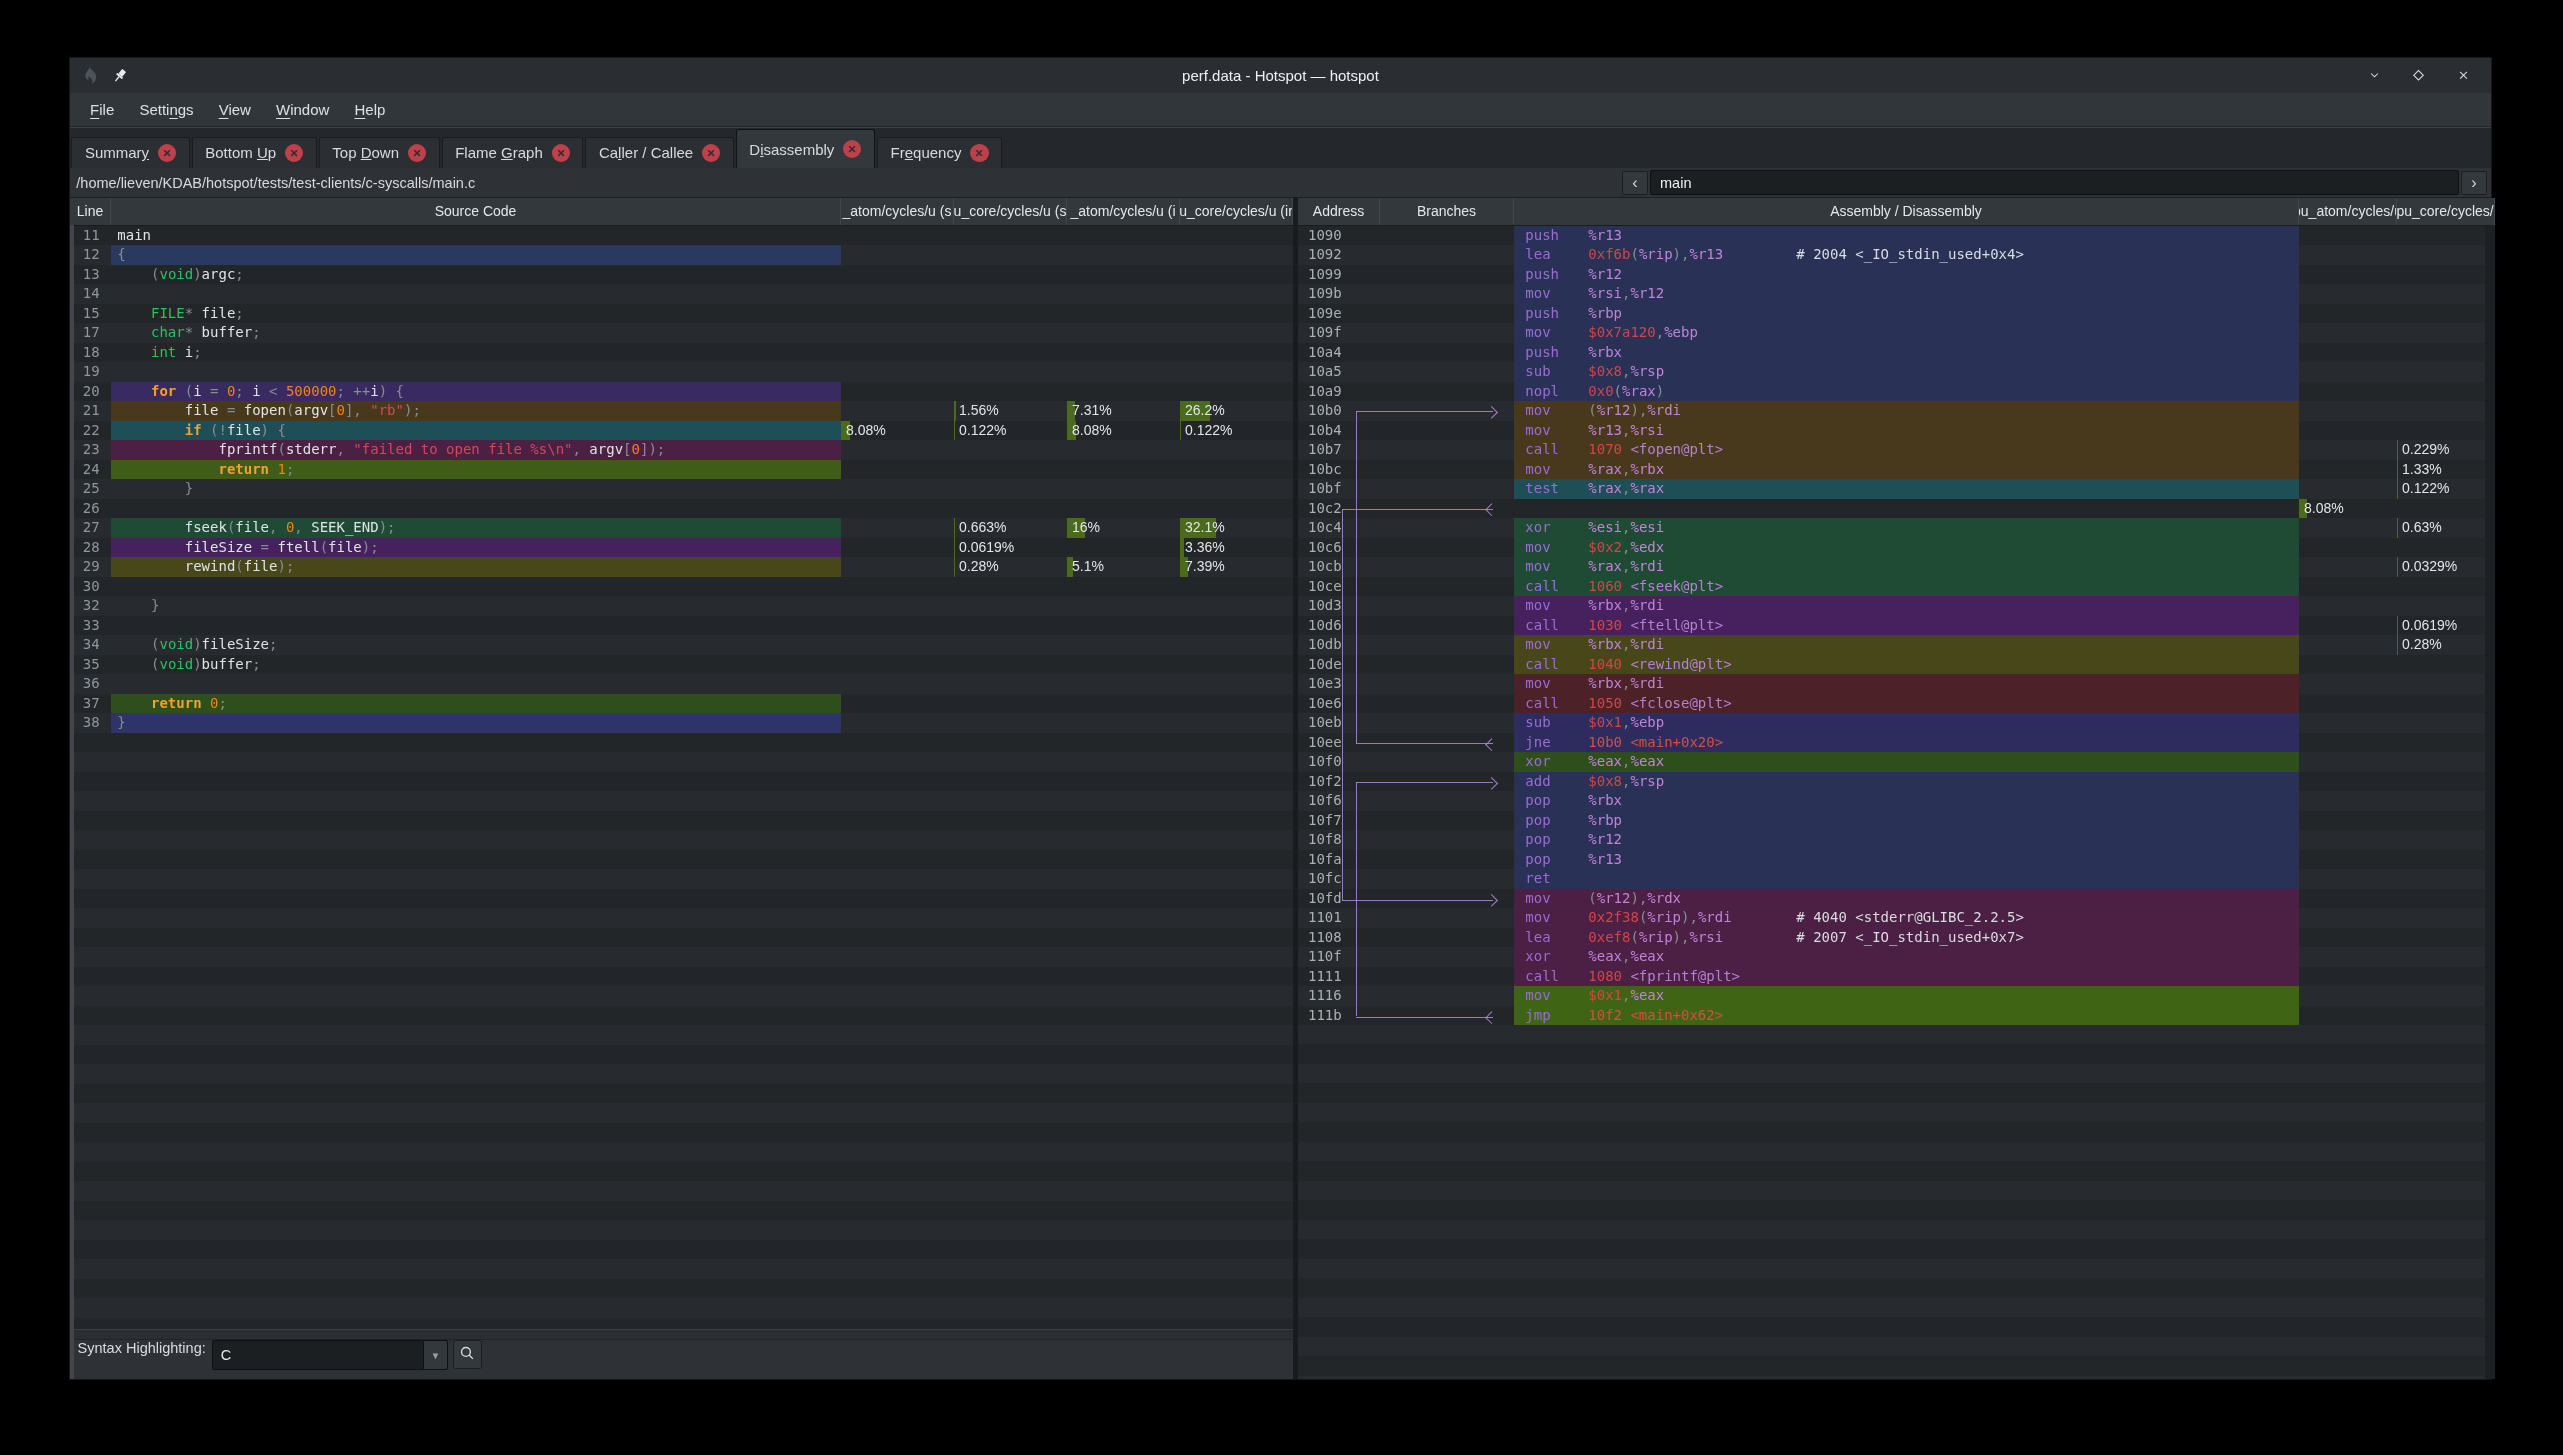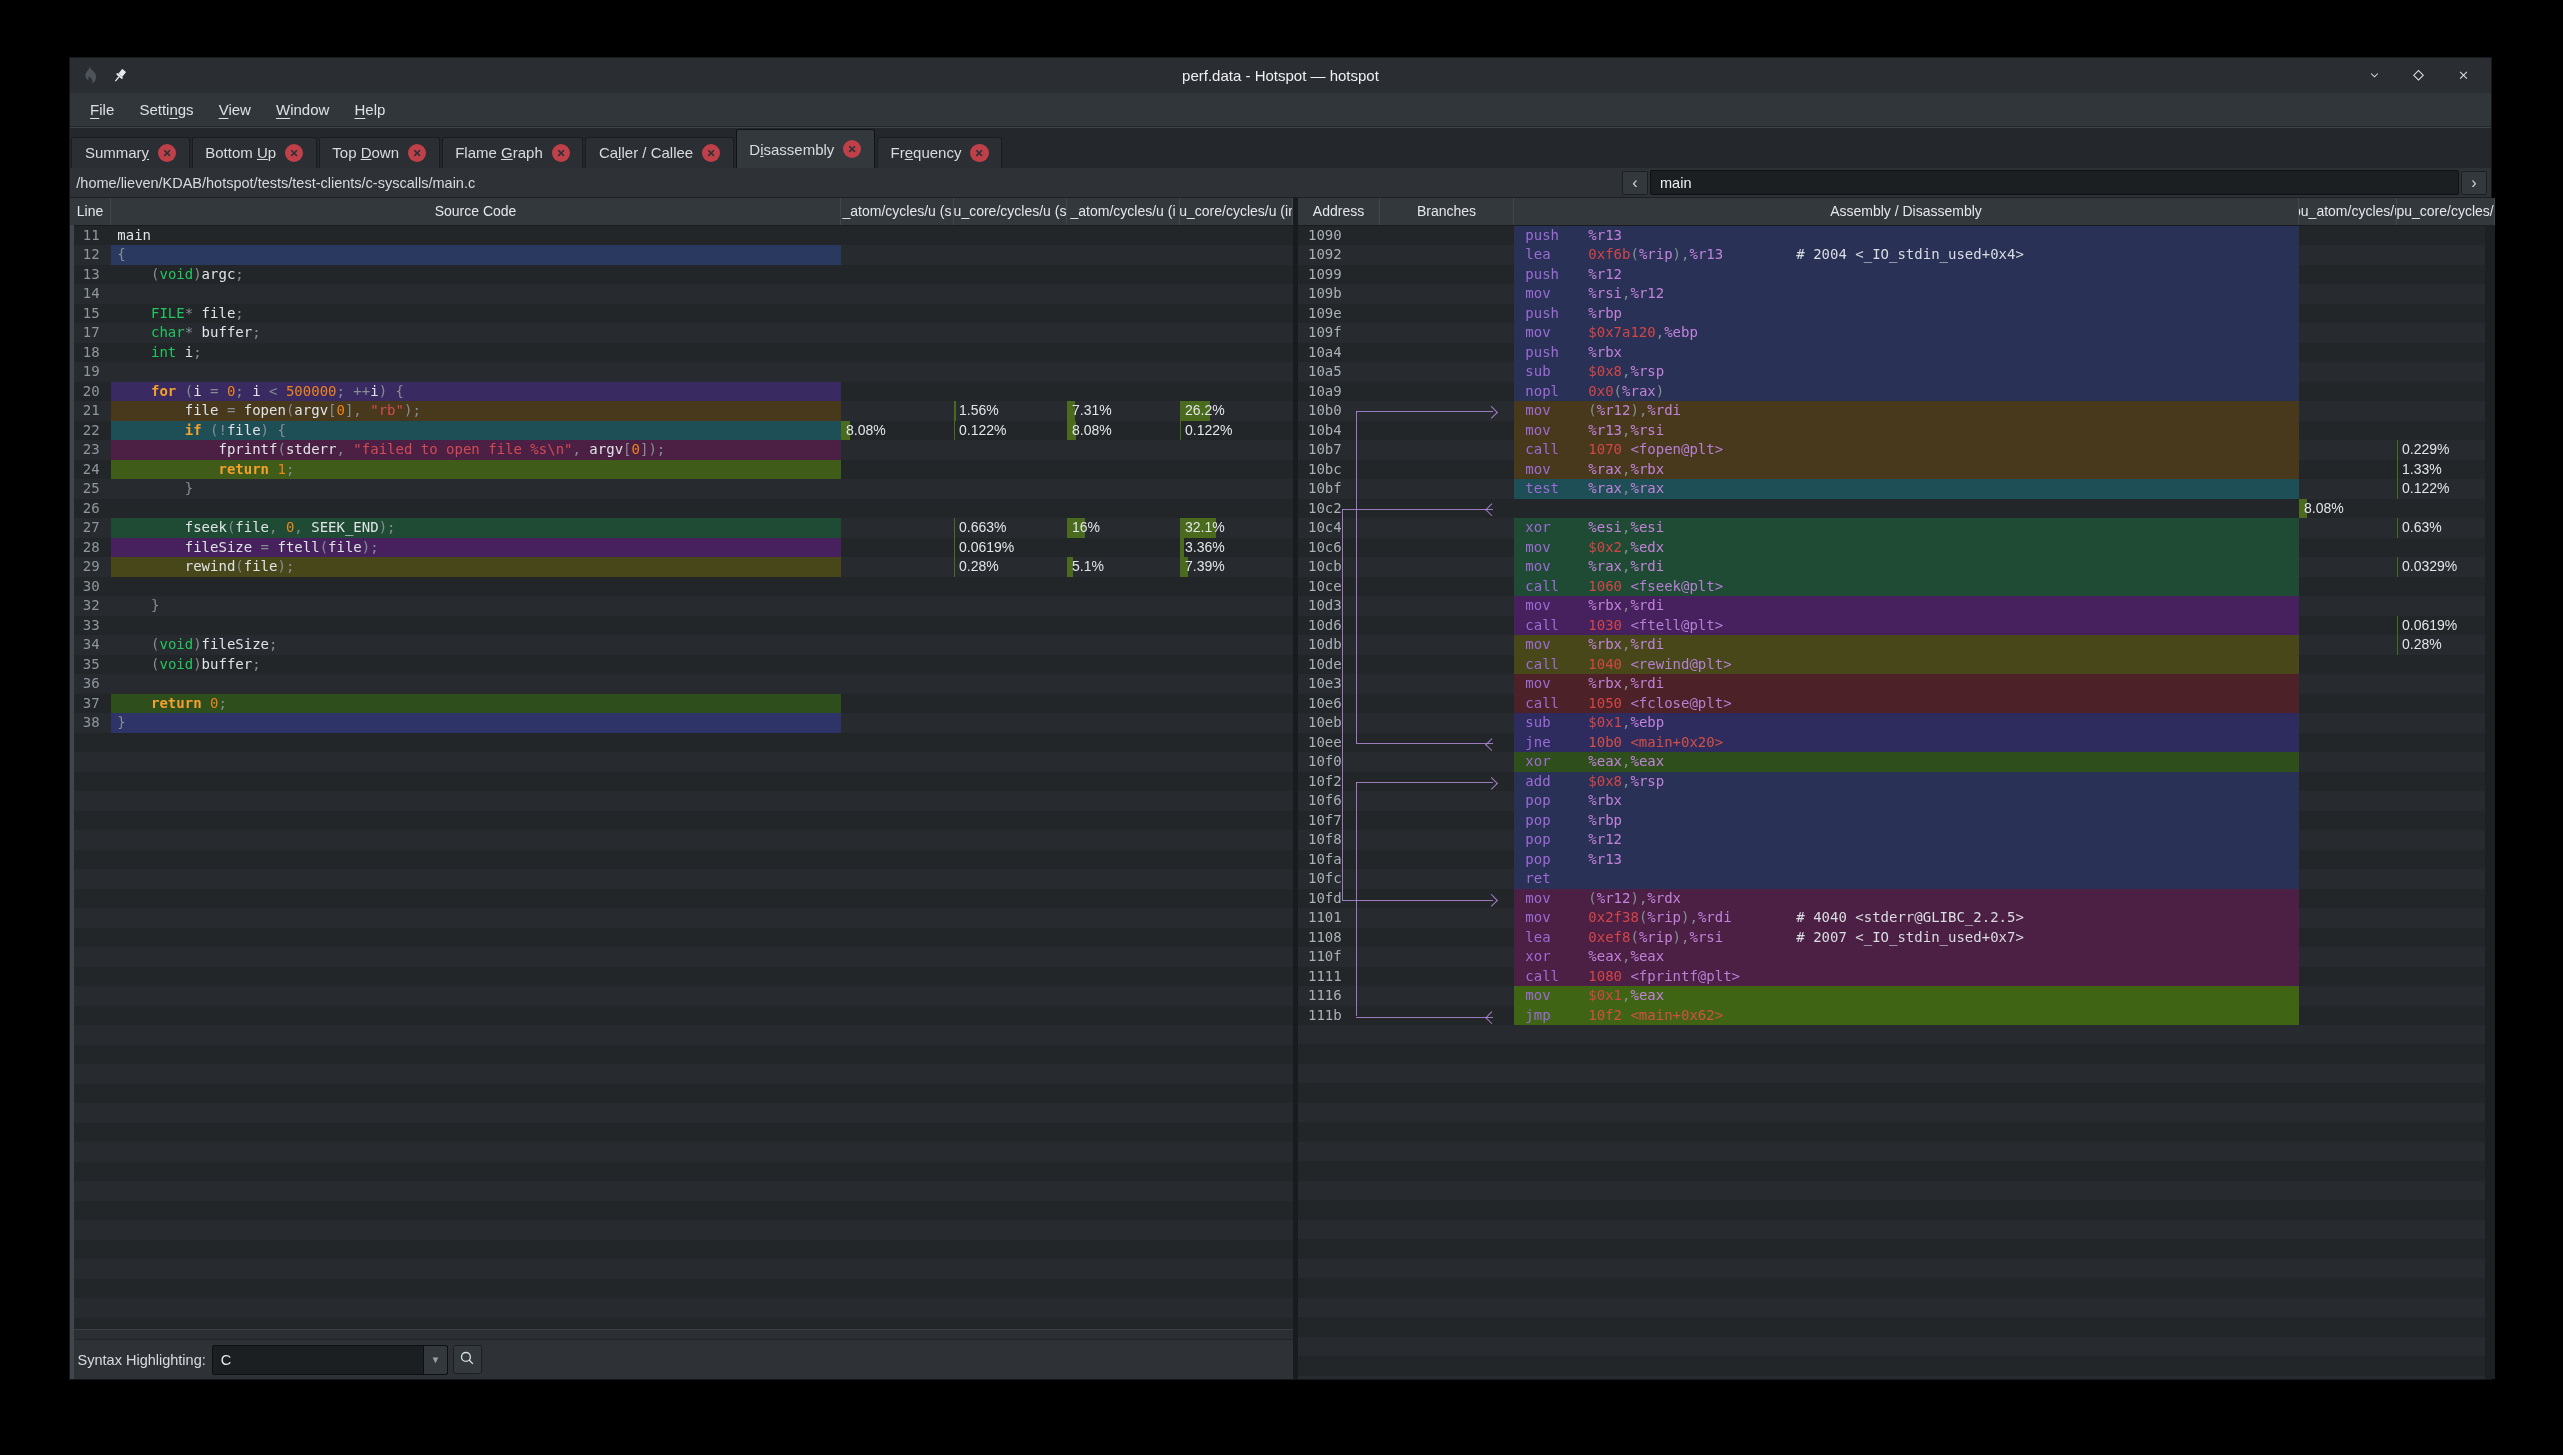--- a/index.html
+++ b/index.html
@@ -76,21 +76,21 @@
   .chev{position:absolute;width:8.2px;height:8.2px;border-top:1.3px solid #b08ad8;border-right:1.3px solid #b08ad8;opacity:.9;}
   .chev.in{transform:rotate(45deg);}
   .chev.out{transform:rotate(-135deg);}
   
   .src-filler{flex:1;background:repeating-linear-gradient(to bottom,#232629 0 19.5px,#272a2e 19.5px 39px);}
   .asm-filler{flex:1;background:repeating-linear-gradient(to bottom,#272a2e 0 19.5px,#232629 19.5px 39px);}
   .vscroll-left{position:absolute;left:0;top:26.5px;bottom:0;width:3.8px;background:#41464c;}
   .vscroll-right{position:absolute;right:0;top:26.5px;bottom:0;width:10px;background:#1d2023;}
   .hscroll{height:8.8px;flex:none;background:#2b2f33;border-top:0.6px solid #3a3f44;}
   
-  .statusbar{height:39px;flex:none;background:#2e3236;display:flex;align-items:center;padding-left:7.6px;
+  .statusbar{height:39px;flex:none;background:#2e3236;display:flex;padding-left:7.6px;
              border-top:0.6px solid #202427;}
   .sb-label{font-size:14.5px;color:#d8dcdf;margin-right:6.3px;}
   .combo{width:234px;height:28px;background:#1c1f22;border:0.6px solid #0e1012;border-radius:1.9px;display:flex;align-items:center;}
   .combo-value{flex:1;font-size:14.5px;color:#e6e9eb;padding-left:7.6px;}
   .combo-arrow{width:23px;height:100%;background:#33383d;border-left:0.6px solid #0e1012;display:flex;align-items:center;
                justify-content:center;color:#9aa0a5;font-size:9.5px;border-radius:0 1.9px 1.9px 0;}
   .sb-search{width:29px;height:29px;margin-left:5px;background:#33383d;border:0.6px solid #1c1f22;border-radius:2.5px;
              display:flex;align-items:center;justify-content:center;cursor:pointer;}
 </style>
 </head>

